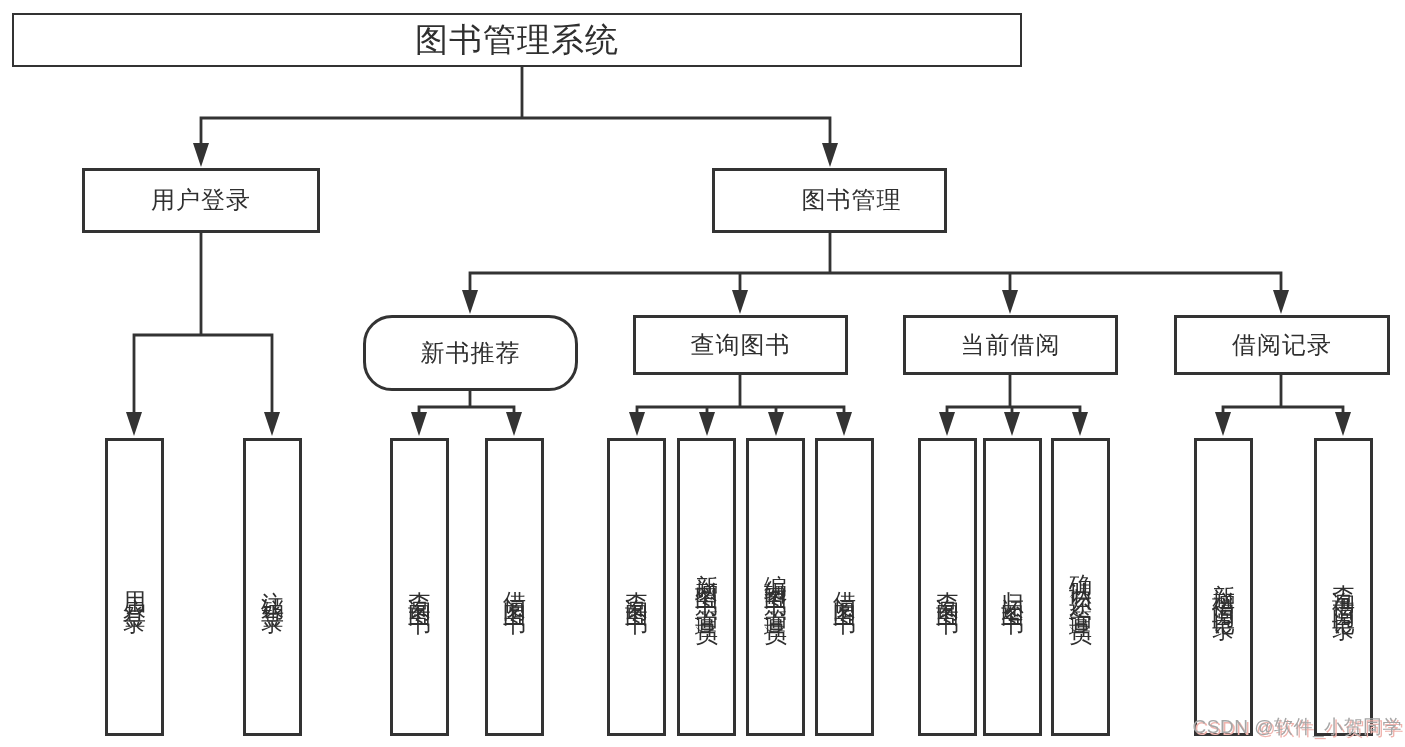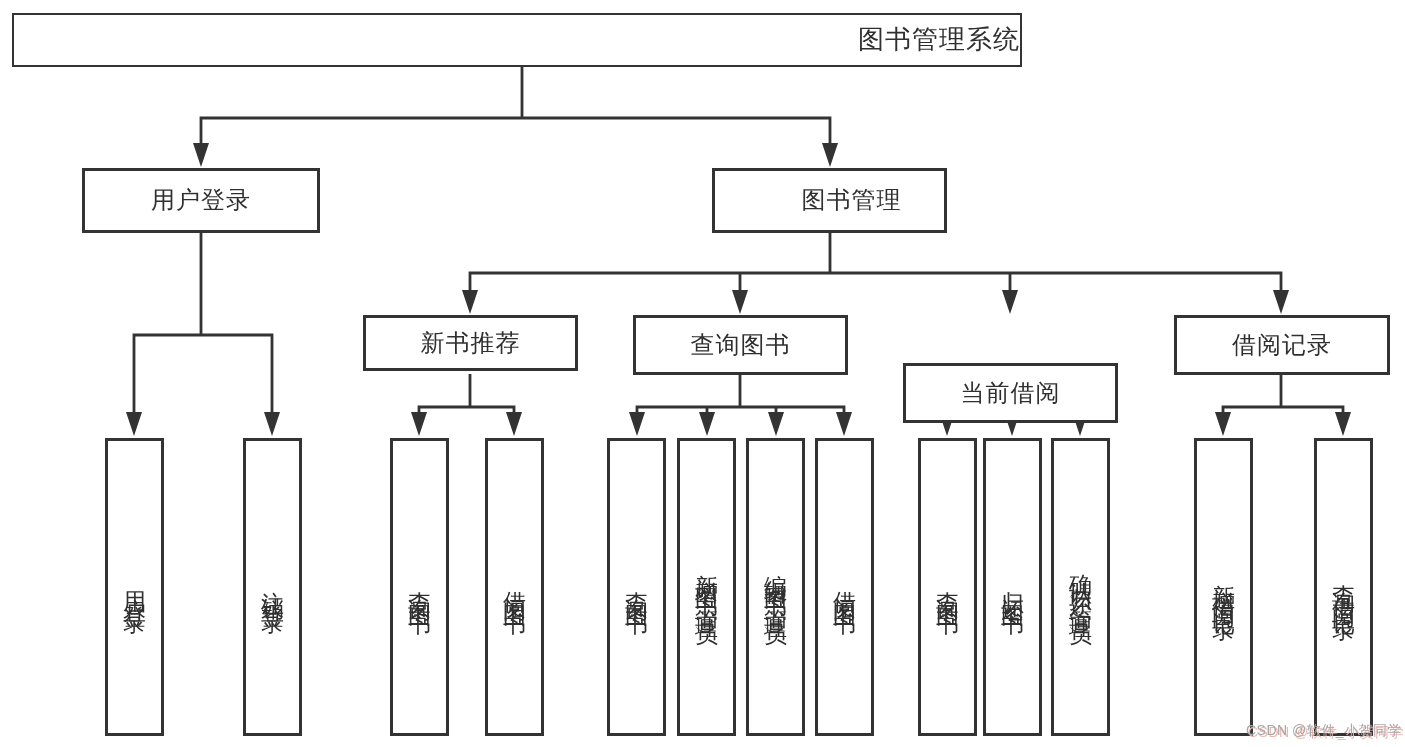--- a/index.html
+++ b/index.html
@@ -17,33 +17,33 @@
   }
   .connector-layer{position:absolute;left:0;top:0;width:1405px;height:747px;z-index:1;}
   .connector-layer path{stroke:var(--line);stroke-width:2.8;fill:none;}
   .connector-layer polygon{fill:var(--line);stroke:none;}
   .node{
     position:absolute;box-sizing:border-box;background:var(--box-bg);
     border:3px solid var(--line);color:var(--text);
     display:flex;align-items:center;justify-content:center;
     z-index:2;font-size:24px;letter-spacing:1px;line-height:1.2;
   }
-  .node.root{border-width:2.5px;font-size:26px;justify-content:flex-end;}
+  .node.root{border-width:2.5px;font-size:33px;}
   .leaf{top:438px;width:59px;height:298px;}
   .leaf .vtext{
     writing-mode:vertical-rl;
     text-orientation:mixed;
     font-size:23px;
     letter-spacing:7px;
     line-height:1;
     white-space:nowrap;
   }
   .watermark{
     position:absolute;right:3px;bottom:7px;z-index:5;
-    font-size:14px;letter-spacing:0.5px;
+    font-size:19px;letter-spacing:0.5px;
     color:var(--wm-color);
     text-shadow:2px 2px 0 var(--wm-shadow);
     font-family:"Liberation Sans", sans-serif;
   }
 </style>
 </head>
 <body>
 
 <div class="canvas">
 
@@ -82,27 +82,27 @@
     <span>图书管理系统</span>
   </div>
 
   <div class="node" style="left:82px;top:168px;width:238px;height:65px;">
     <span>用户登录</span>
   </div>
   <div class="node" style="left:712px;top:168px;width:235px;height:65px;padding-left:44px;">
     <span>图书管理</span>
   </div>
 
-  <div class="node" style="left:363px;top:315px;width:215px;height:56px;">
+  <div class="node" style="left:363px;top:315px;width:215px;height:76px;border-radius:29px;">
     <span>新书推荐</span>
   </div>
   <div class="node" style="left:633px;top:315px;width:215px;height:60px;">
     <span>查询图书</span>
   </div>
-  <div class="node" style="left:903px;top:315px;width:215px;height:60px;margin-top:48px;">
+  <div class="node" style="left:903px;top:315px;width:215px;height:60px;">
     <span>当前借阅</span>
   </div>
   <div class="node" style="left:1174px;top:315px;width:216px;height:60px;">
     <span>借阅记录</span>
   </div>
 
   <div class="node leaf" style="left:105px;">
     <span class="vtext">用户登录</span>
   </div>
   <div class="node leaf" style="left:243px;">

